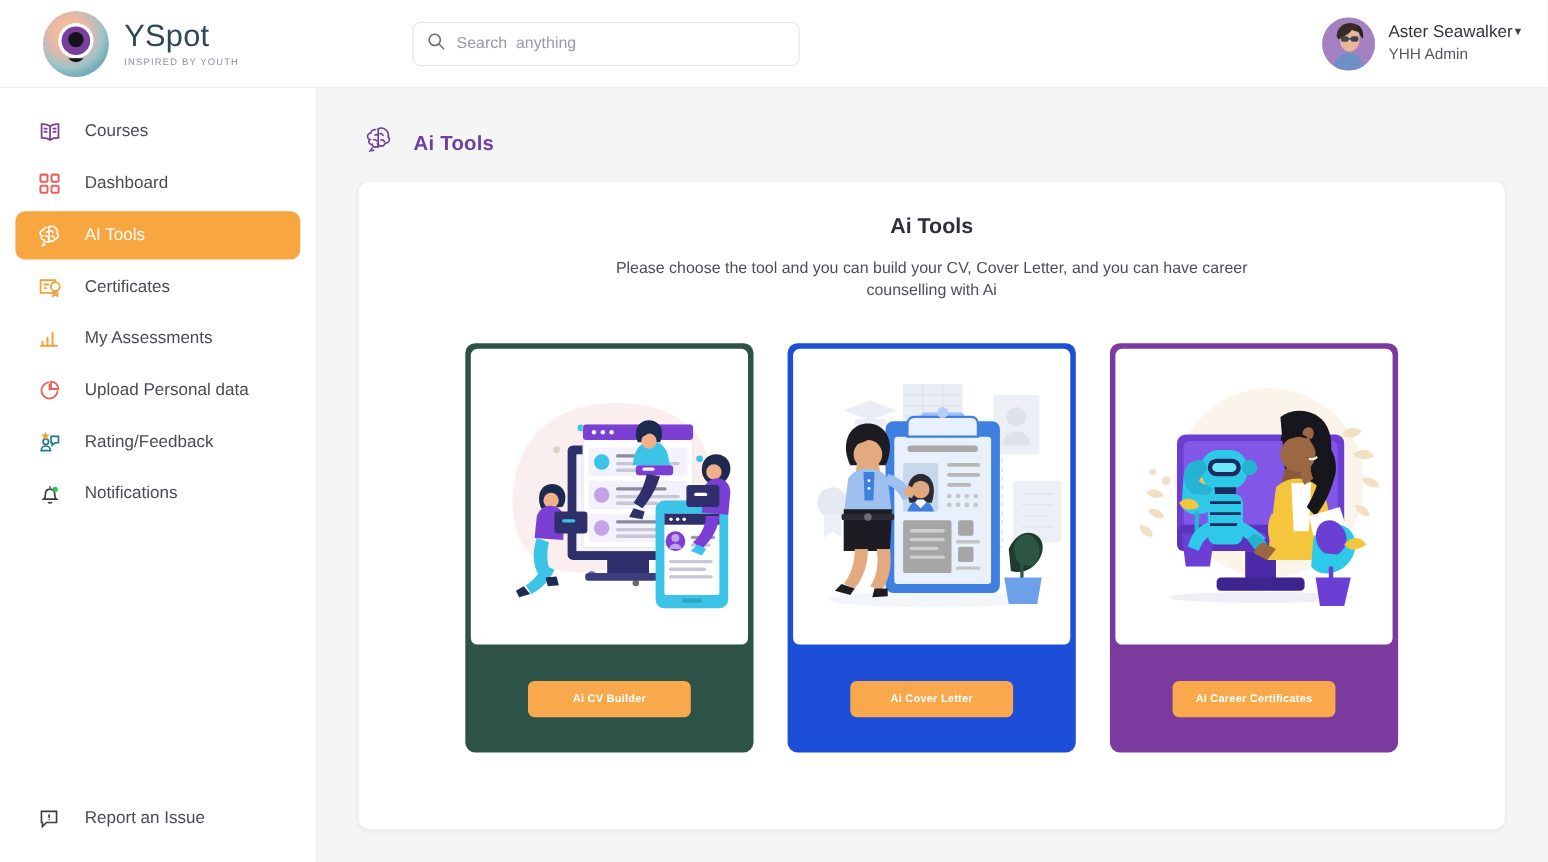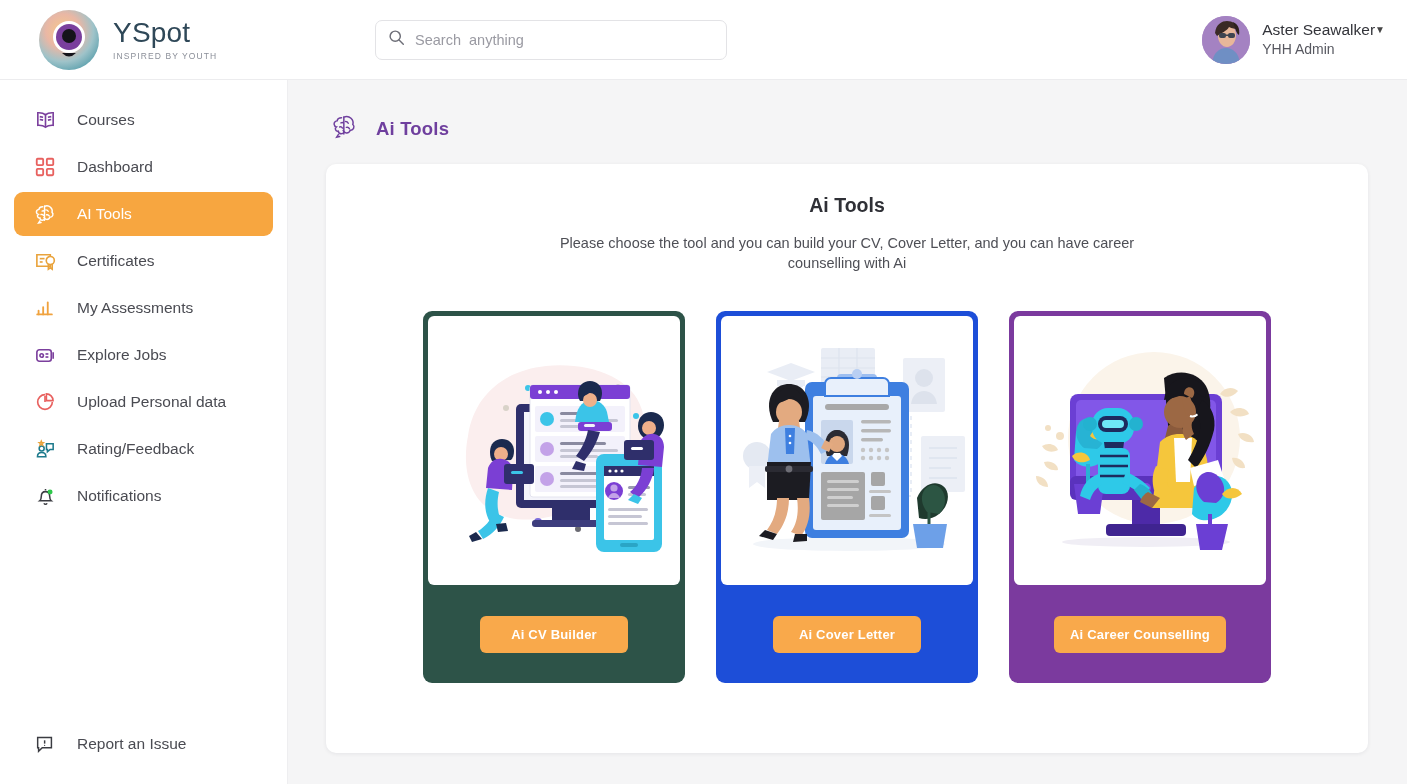--- a/index.html
+++ b/index.html
@@ -87,21 +87,21 @@
     display: flex; flex-direction: column; cursor: pointer;
   }
   .card-media {
     background: #ffffff; border-radius: 6px; height: 269px; overflow: hidden;
     display: flex; align-items: center; justify-content: center;
   }
   .card-media svg { width: 100%; height: 100%; display: block; }
   .card-foot { flex: 1; display: flex; align-items: center; justify-content: center; }
   .card-btn {
     background: #f9a94b; color: #ffffff; border: none; border-radius: 6px;
-    font-family: inherit; font-size: 13px; font-weight: bold; letter-spacing: .2px;
+    font-family: inherit; font-size: 10px; font-weight: bold; letter-spacing: .2px;
     padding: 11px 16px; min-width: 148px; cursor: pointer;
   }
 </style>
 </head>
 <body>
 
 <div class="app">
 
   <div class="topbar">
 
@@ -225,32 +225,20 @@
             <svg width="22" height="22" viewBox="0 0 24 24" fill="none" stroke="#f0a23e" stroke-width="2" stroke-linecap="round">
               <line x1="5" y1="15" x2="5" y2="19"></line>
                 <line x1="10" y1="11" x2="10" y2="19"></line>
               <line x1="15" y1="6" x2="15" y2="19"></line>
                 <line x1="19.5" y1="19" x2="3.5" y2="19"></line>
             </svg>
           </span>
           <span class="lbl">My Assessments</span>
         </div>
 
-        <div class="nav-item">
-          <span class="ico">
-            <svg width="23" height="23" viewBox="0 0 24 24" fill="none" stroke="#7b3f9d" stroke-width="1.7">
-              <rect x="3" y="6" width="15" height="12" rx="2.5"></rect>
-              <circle cx="8" cy="12" r="1.8"></circle>
-                <line x1="12" y1="10.4" x2="15" y2="10.4"></line>
-                <line x1="12" y1="13.6" x2="15" y2="13.6"></line>
-              <path d="M20 8.5v7"></path>
-            </svg>
-          </span>
-          <span class="lbl">Explore Jobs</span>
-        </div>
 
         <div class="nav-item">
           <span class="ico">
             <svg width="22" height="22" viewBox="0 0 24 24" fill="none" stroke="#e8615f" stroke-width="1.8">
               <path d="M12 4a8 8 0 1 0 8 8"></path>
                 <path d="M13.5 3.2A7.3 7.3 0 0 1 20.8 10.5H13.5z"></path>
               <line x1="12" y1="12" x2="12" y2="5.5"></line>
             </svg>
           </span>
           <span class="lbl">Upload Personal data</span>
@@ -589,21 +577,21 @@
                 <g>
                   <path d="M180 172c10-14 26-16 34-6 8 10 4 26-8 34-10 6-22 6-28-2z" fill="#2ec9e8"></path>
                   <path d="M190 186c-10-8-10-22-2-28 9-6 20 2 22 13 1 7-3 13-8 16z" fill="#6b3fd4"></path>
                   <path d="M196 198v22" stroke="#6b3fd4" stroke-width="4"></path>
                   <path d="M182 208h32l-6 26h-22z" fill="#6b3fd4"></path>
                   <path d="M208 178c6-8 16-8 20 0-8 6-16 6-20 0z" fill="#f5c63c"></path>
                 </g>
               </svg>
             </div>
             <div class="card-foot">
-              <button class="card-btn">Ai Career Counselling</button>
+              <button class="card-btn">Ai Career Certificates</button>
             </div>
           </div>
 
         </div>
       </div>
     </div>
   </div>
 </div>
 
 </body></html>

